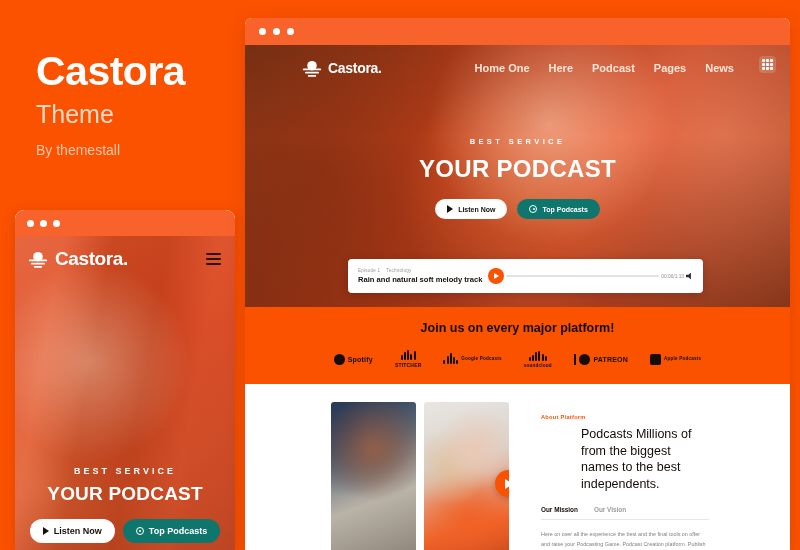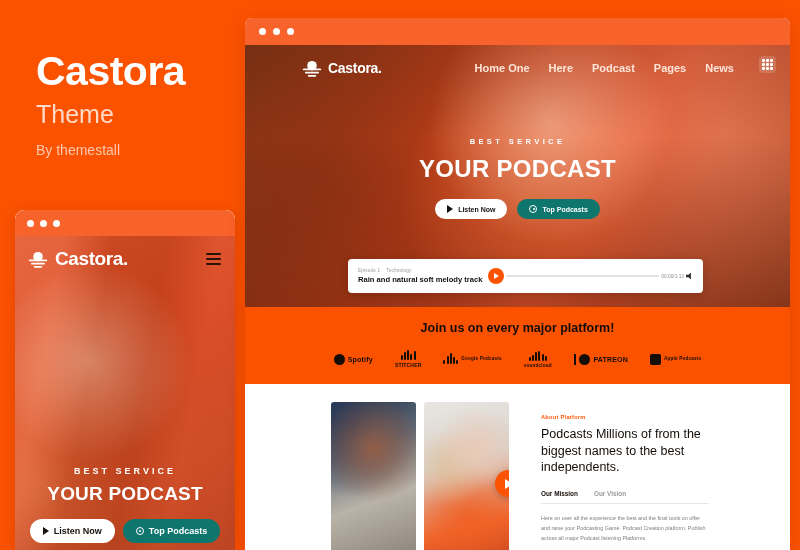--- a/index.html
+++ b/index.html
@@ -182,21 +182,21 @@
   }
   .play-big {
     position: absolute; right: -13px; top: 68px; z-index: 6;
     width: 27px; height: 27px; border-radius: 50%; background:#fb5200;
     display:flex; align-items:center; justify-content:center;
     box-shadow: 0 2px 7px rgba(0,0,0,.22);
   }
   .play-big .tri { border-left-color:#fff; border-left-width:8px; border-top-width:5px; border-bottom-width:5px; }
   .ab-copy { padding-top: 12px; padding-left: 22px; width: 190px; }
   .ab-eyebrow { font-size: 5.6px; color: #fb5200; font-weight: bold; letter-spacing:.3px; }
-  .ab-title { font-size: 12.5px; color:#140d08; font-weight: 500; line-height: 1.32; margin-top: 6px; }
+  .ab-title { font-size: 12.5px; color:#140d08; font-weight: 500; line-height: 1.32; margin-top: 6px; margin-left: 40px; }
   .ab-tabs { display:flex; gap: 16px; margin-top: 14px; border-bottom: 1px solid #e7e7e7; padding-bottom: 6px; }
   .ab-tab { font-size: 6.4px; color:#9b9b9b; font-weight: 600; }
   .ab-tab.active { color:#140d08; }
   .ab-text { font-size: 5.4px; color:#7f7f7f; line-height: 1.85; margin-top: 9px; }
 </style>
 </head>
 <body>
 
 <div class="stage">
 

